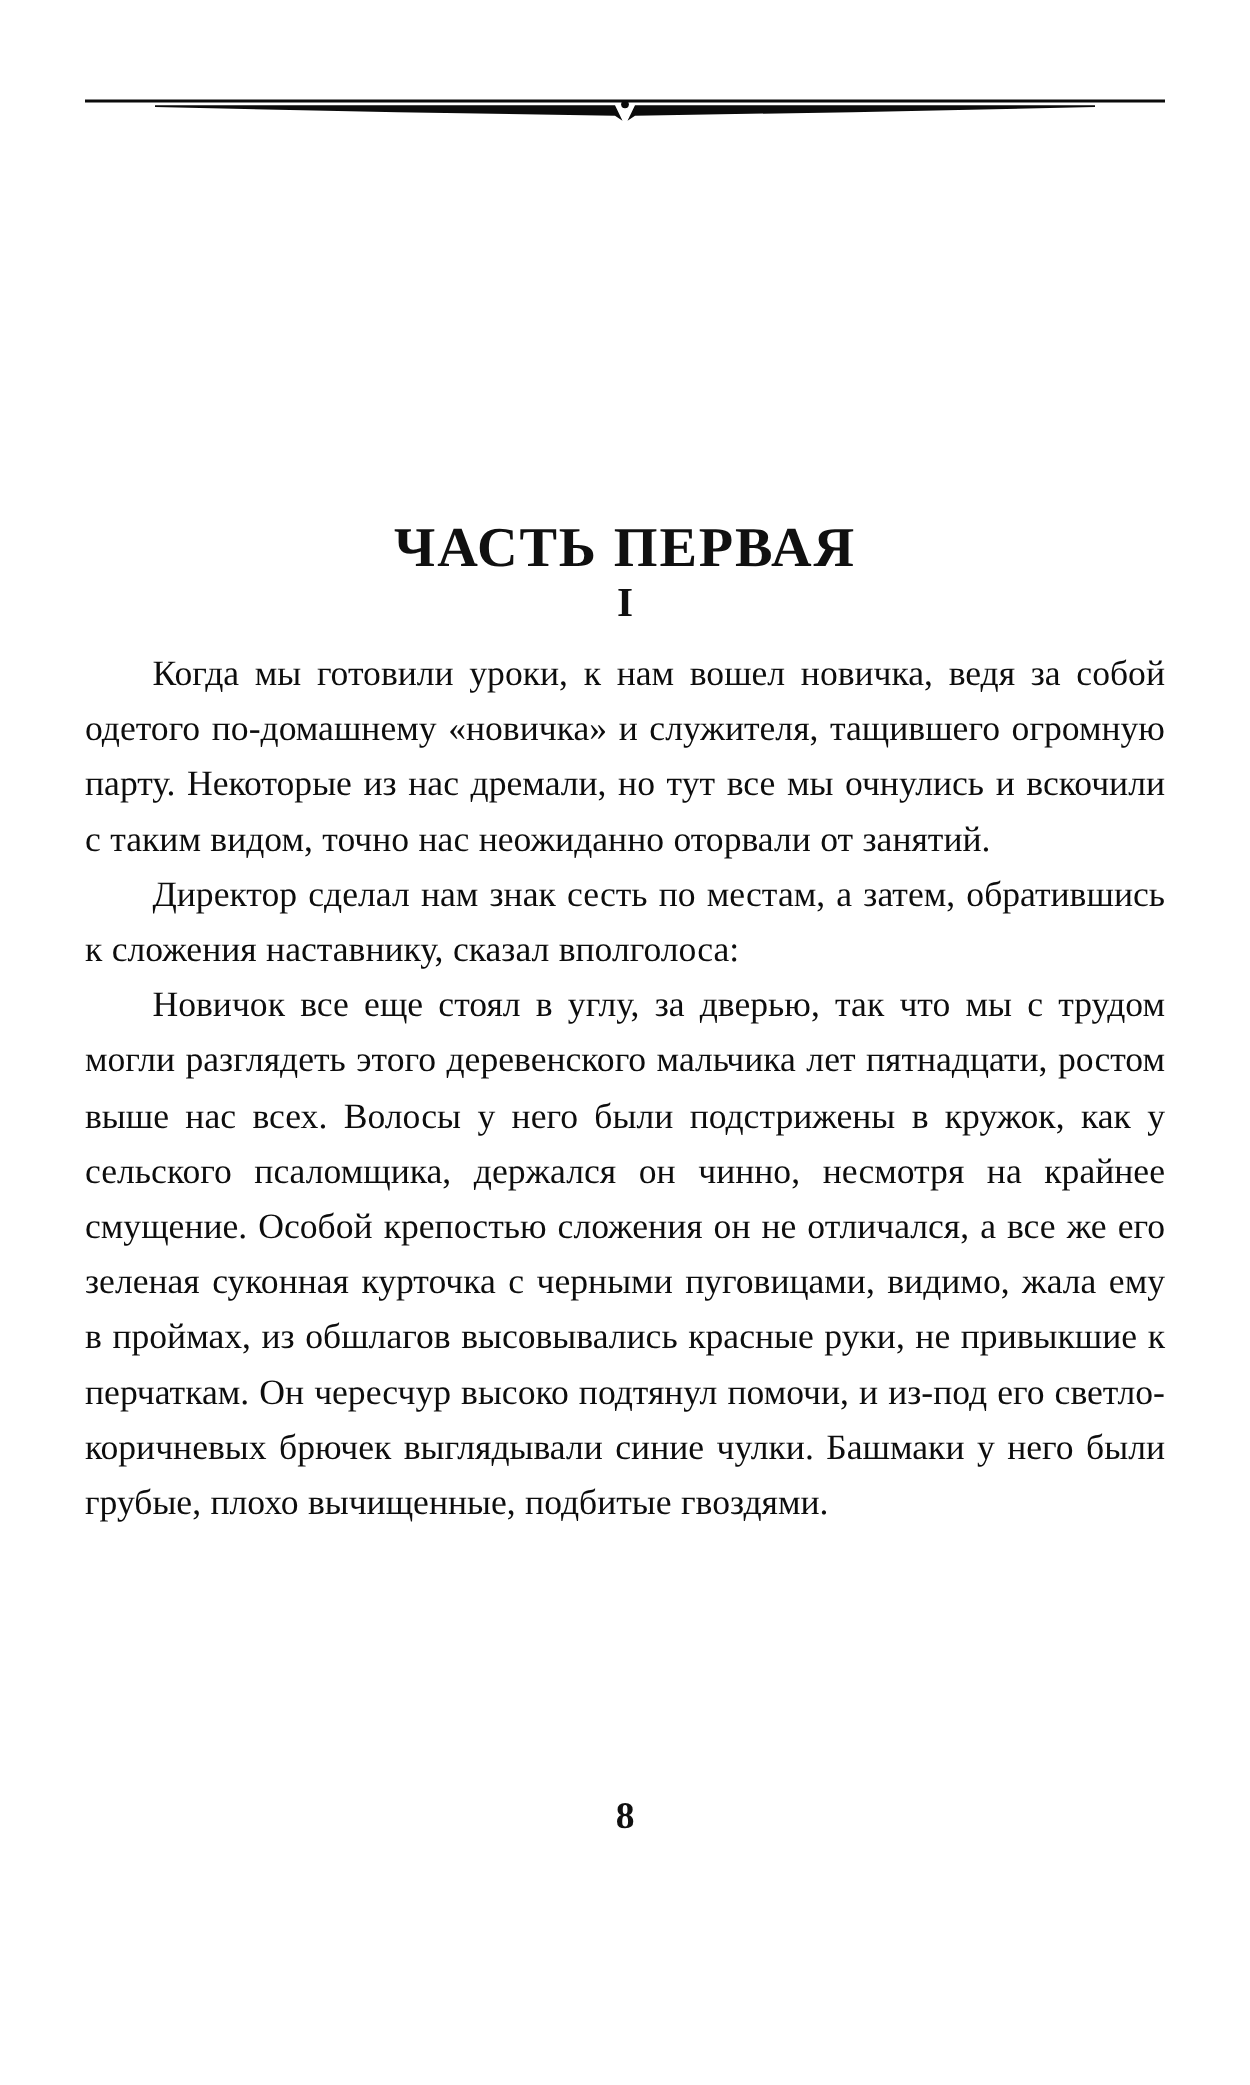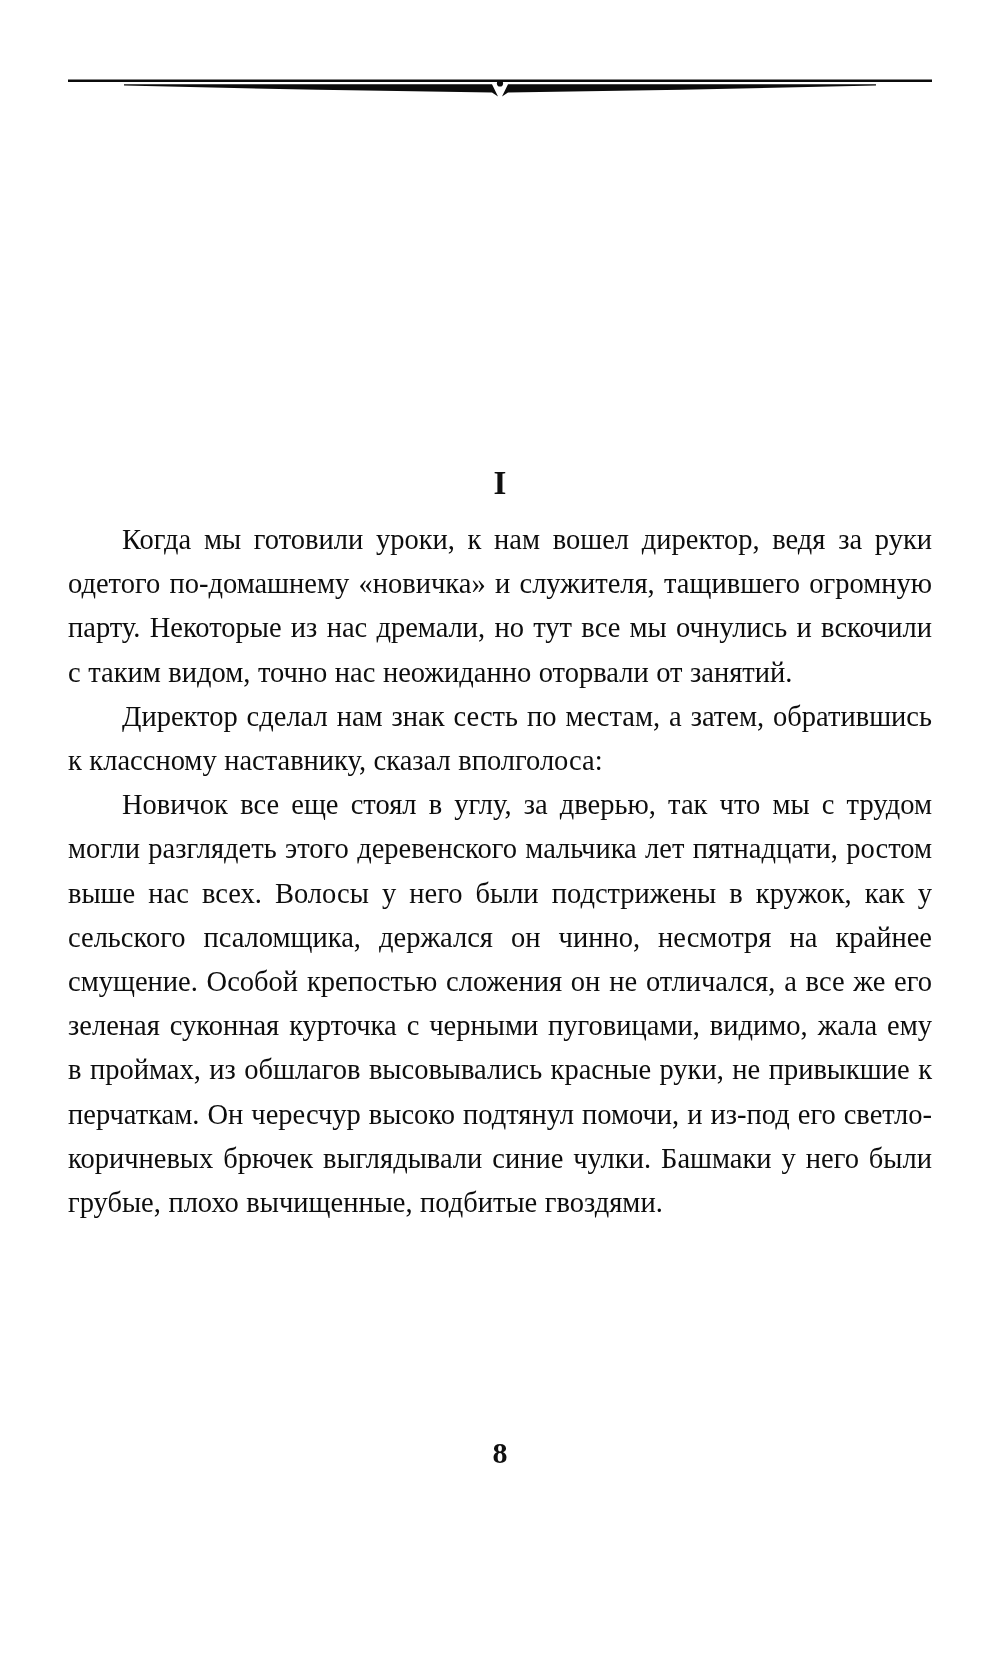--- a/index.html
+++ b/index.html
@@ -102,24 +102,25 @@
 
       <path d="M0 9.5 L864 9.5 L864 12 L0 12 Z" fill="#0b0b0b"></path>
 
       <path d="M56 14.2 L424 14.2 L430 26.5 L424 22.5 L250 19.8 L56 15.6 Z" fill="#0b0b0b"></path>
       <path d="M808 14.2 L440 14.2 L434 26.5 L440 22.5 L614 19.8 L808 15.6 Z" fill="#0b0b0b"></path>
 
       <circle cx="432" cy="13.4" r="3.1" fill="#0b0b0b"></circle>
     </svg>
   </div>
 
+  <h1 class="part-title">ЧАСТЬ ПЕРВАЯ</h1>
 
   <div class="chapter-numeral">I</div>
 
   <div class="text-block">
-    <p>Когда мы готовили уроки, к нам вошел директор, ведя за руки одетого по-домашнему «новичка» и служителя, тащившего огромную парту. Некоторые из нас дремали, но тут все мы очнулись и вскочили с таким видом, точно нас неожиданно оторвали от занятий.</p>
-    <p>Директор сделал нам знак сесть по местам, а затем, обратившись к классному наставнику, сказал вполголоса:</p>
+    <p>Когда мы готовили уроки, к нам вошел новичка, ведя за собой одетого по-домашнему «новичка» и служителя, тащившего огромную парту. Некоторые из нас дремали, но тут все мы очнулись и вскочили с таким видом, точно нас неожиданно оторвали от занятий.</p>
+    <p>Директор сделал нам знак сесть по местам, а затем, обратившись к сложения наставнику, сказал вполголоса:</p>
     <p>Новичок все еще стоял в углу, за дверью, так что мы с трудом могли разглядеть этого деревенского мальчика лет пятнадцати, ростом выше нас всех. Волосы у него были подстрижены в кружок, как у сельского псаломщика, держался он чинно, несмотря на крайнее смущение. Особой крепостью сложения он не отличался, а все же его зеленая суконная курточка с черными пуговицами, видимо, жала ему в проймах, из обшлагов высовывались красные руки, не привыкшие к перчаткам. Он чересчур высоко подтянул помочи, и из-под его светло-коричневых брючек выглядывали синие чулки. Башмаки у него были грубые, плохо вычищенные, подбитые гвоздями.</p>
   </div>
 
   <div class="folio">8</div>
 
 </div>
 
 </body></html>

